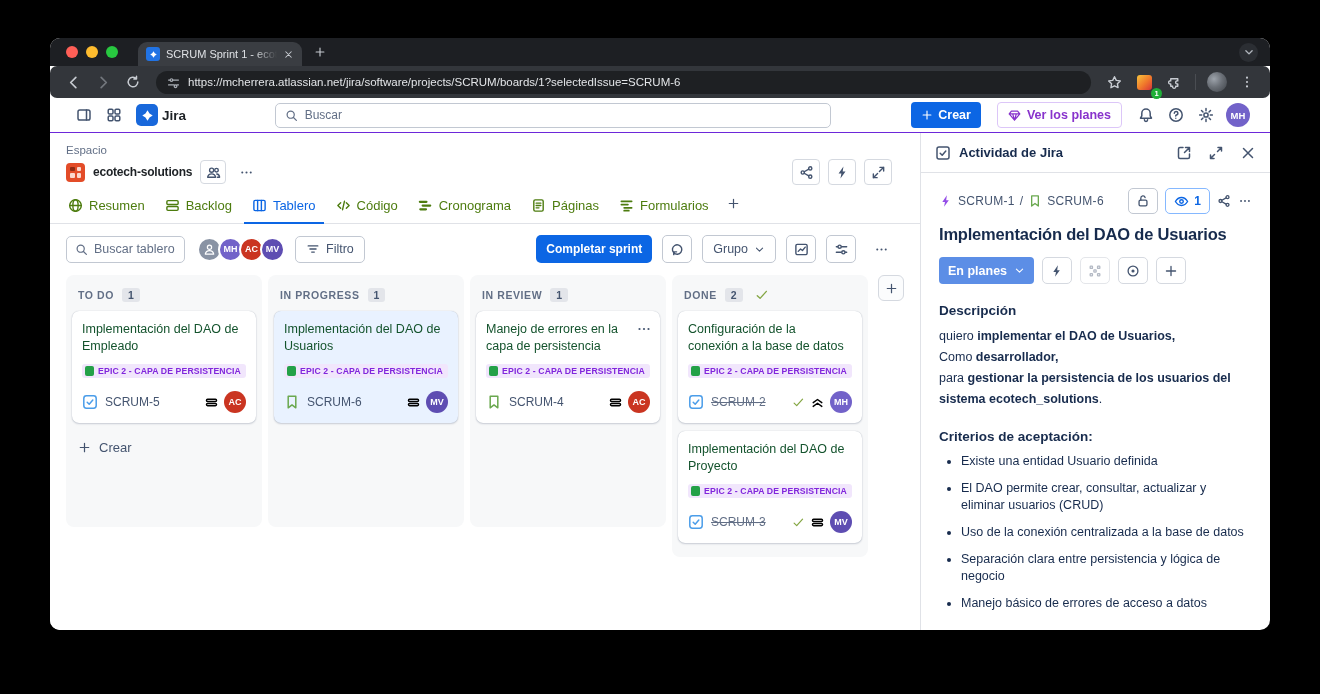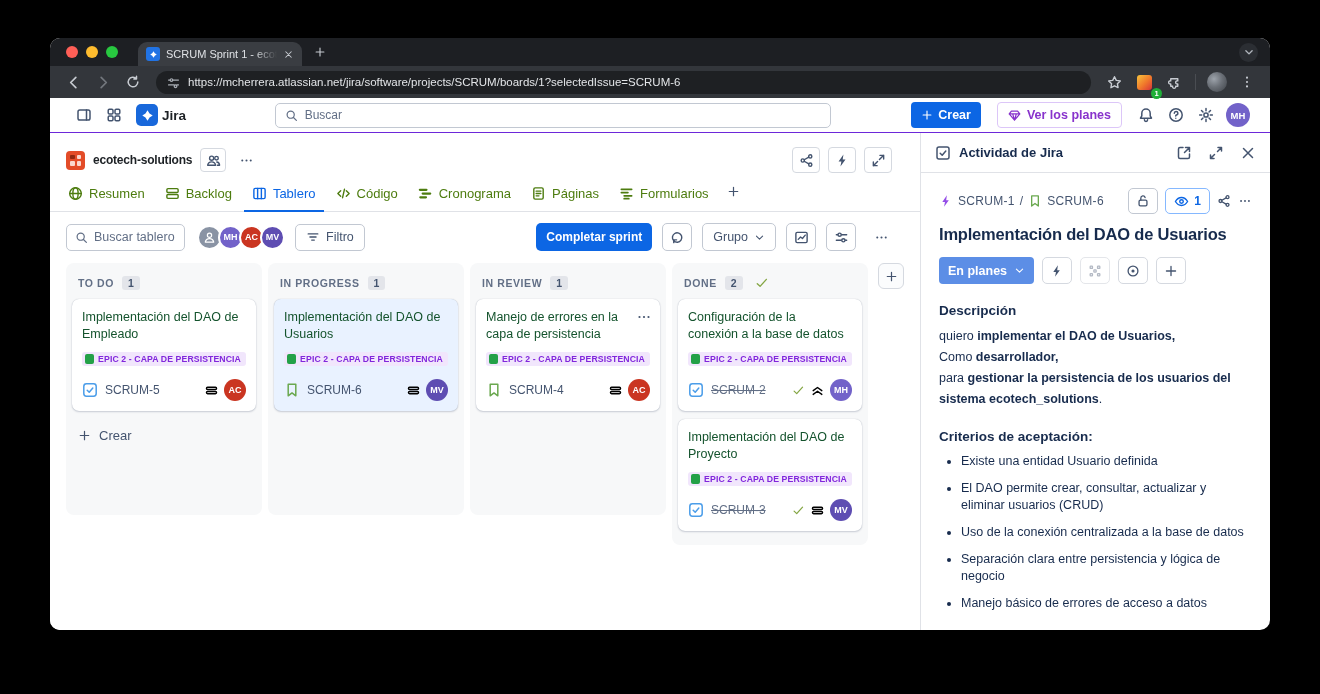--- a/index.html
+++ b/index.html
@@ -18,21 +18,21 @@
   .tab { margin-left:20px; height:24px; width:164px; background:#3A3D42; border-radius:9px 9px 0 0;
          display:flex; align-items:center; gap:6px; padding:0 8px; color:#DFE1E5; font-size:11px; }
   .favicon { width:14px; height:14px; border-radius:3px; background:#2173E4; display:flex; align-items:center; justify-content:center; }
   .tab-title { flex:1; white-space:nowrap; overflow:hidden; -webkit-mask-image:linear-gradient(90deg,#000 80%,transparent); mask-image:linear-gradient(90deg,#000 80%,transparent); }
   .tab-x { width:11px; height:11px; color:#C7CBD1; }
   .newtab { width:12px; height:12px; color:#C7CBD1; margin-left:12px; align-self:center; }
   .tab-menu { margin-left:auto; margin-right:12px; align-self:center; width:19px; height:19px; border-radius:50%; background:#2B2E33; color:#AEB3BA; display:flex; align-items:center; justify-content:center; }
   .tab-menu .icon{width:10px;height:10px;}
 
   
-  .navbar { flex:0 0 32px; background:#33363B; display:flex; align-items:center; padding:0 10px; gap:4px; }
+  .navbar { flex:0 0 32px; background:#33363B; display:flex; align-items:center; padding:0 10px; gap:4px;border-radius:7px; }
   .nav-ic { width:26px; height:26px; border-radius:50%; display:flex; align-items:center; justify-content:center; color:#C7CBD1; }
   .nav-ic .icon{width:15px;height:15px;}
   .nav-ic.dim{color:#73777D;}
   .urlpill { flex:1; height:23px; background:#1E2023; border-radius:12px; display:flex; align-items:center; gap:8px; padding:0 11px; margin:0 6px; color:#E3E5E8; font-size:11.5px; overflow:hidden; }
   .urlpill .icon{width:13px;height:13px;color:#A9AEB5;}
   .url-text{white-space:nowrap;overflow:hidden;}
   .ext-wrap{position:relative;}
   .ext-chip{width:15px;height:15px;border-radius:3px;background:linear-gradient(135deg,#F8C43C 0%,#F0772B 55%,#D8333A 100%);}
   .ext-badge{position:absolute;right:-5px;bottom:-4px;background:#1FAF38;color:#fff;font-size:7.5px;font-weight:bold;min-width:11px;height:11px;border-radius:6px;display:flex;align-items:center;justify-content:center;padding:0 2px;}
   .divider-v{width:1px;height:16px;background:#4A4D52;margin:0 4px;}
@@ -329,20 +329,21 @@
           </svg>
         </span>
       </span>
     <span class="hdr-av" style="background: rgb(114, 98, 201);">MH</span>
   </div>
 
   <div class="content">
 
     <div class="board-area">
       <div class="project-head">
+        <div class="space-label">Espacio</div>
         <div class="proj-row">
           <span class="proj-icon">
               <i></i>
               <i></i>
               <i></i>
               <i></i>
             </span>
           <span class="proj-name">ecotech-solutions</span>
           <span class="mini-btn">
               <span class="icon">

